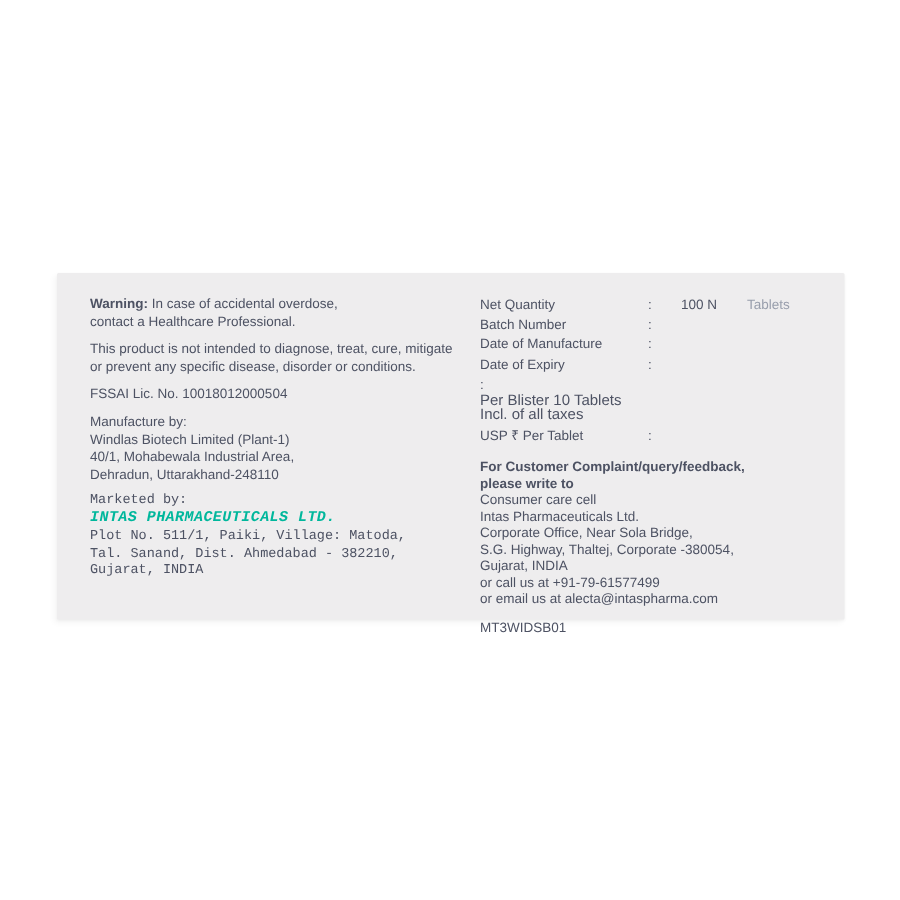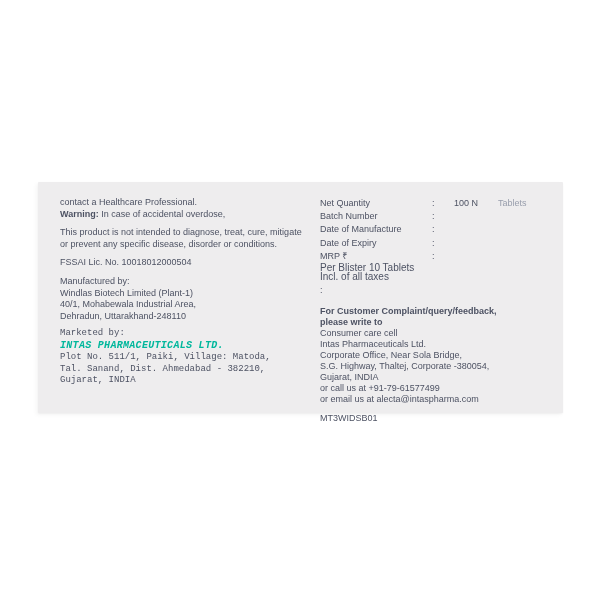--- a/index.html
+++ b/index.html
@@ -71,33 +71,33 @@
   .code-line { font-size: 9px; margin-top: 8px; white-space: nowrap; }
 </style>
 </head>
 <body>
 
 <div class="panel">
 
   <div class="col-left">
 
     <p class="para">
+      <span class="line"><strong>Warning:</strong><span> In case of accidental overdose,</span></span>
       <span class="line">contact a Healthcare Professional.</span>
-      <span class="line"><strong>Warning:</strong><span> In case of accidental overdose,</span></span>
     </p>
 
     <p class="para mt">
       <span class="line">This product is not intended to diagnose, treat, cure, mitigate</span>
       <span class="line">or prevent any specific disease, disorder or conditions.</span>
     </p>
 
     <p class="para mt">FSSAI Lic. No. 10018012000504</p>
 
     <p class="para mt">
-      <span class="line">Manufactured by:</span>
+      <span class="line">Manufacture by:</span>
       <span class="line">Windlas Biotech Limited (Plant-1)</span>
       <span class="line">40/1, Mohabewala Industrial Area,</span>
       <span class="line">Dehradun, Uttarakhand-248110</span>
     </p>
 
     <p class="para mt-sm">
       <span class="line">Marketed by:</span>
       <span class="company">INTAS PHARMACEUTICALS LTD.</span>
       <span class="line">Plot No. 511/1, Paiki, Village: Matoda,</span>
       <span class="line">Tal. Sanand, Dist. Ahmedabad - 382210,</span>
@@ -127,29 +127,29 @@
       <span class="dval"></span>
     </div>
 
     <div class="drow">
       <span class="dlabel">Date of Expiry</span>
       <span class="dsep">:</span>
       <span class="dval"></span>
     </div>
 
     <div class="drow">
-      <span class="dlabel">MRP ₹</span>
       <span class="dsep">:</span>
       <span class="dval"></span>
     </div>
 
     <span class="small-note">Per Blister 10 Tablets</span>
     <span class="small-note">Incl. of all taxes</span>
 
     <div class="drow" style="margin-top:3px;">
+      <span class="dlabel">USP ₹ Per Tablet</span>
       <span class="dsep">:</span>
     </div>
 
     <p class="customer">
       <strong class="line">For Customer Complaint/query/feedback,</strong>
       <strong class="line">please write to</strong>
       <span class="line">Consumer care cell</span>
       <span class="line">Intas Pharmaceuticals Ltd.</span>
       <span class="line">Corporate Office, Near Sola Bridge,</span>
       <span class="line">S.G. Highway, Thaltej, Corporate -380054,</span>

